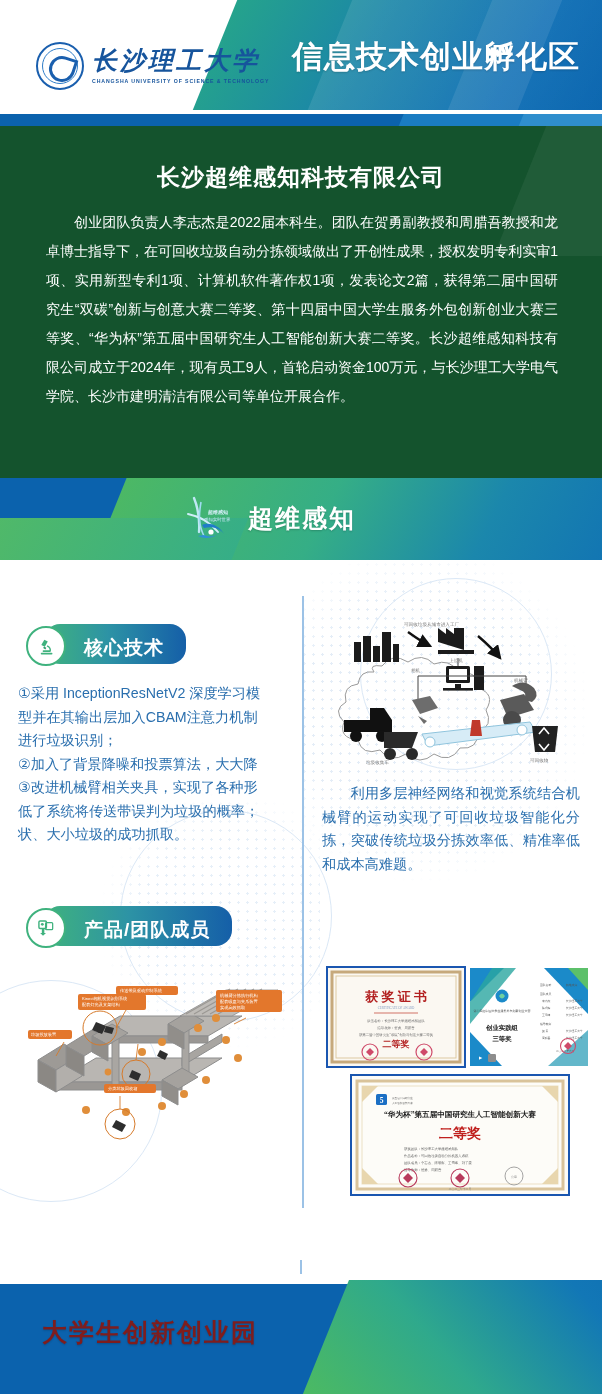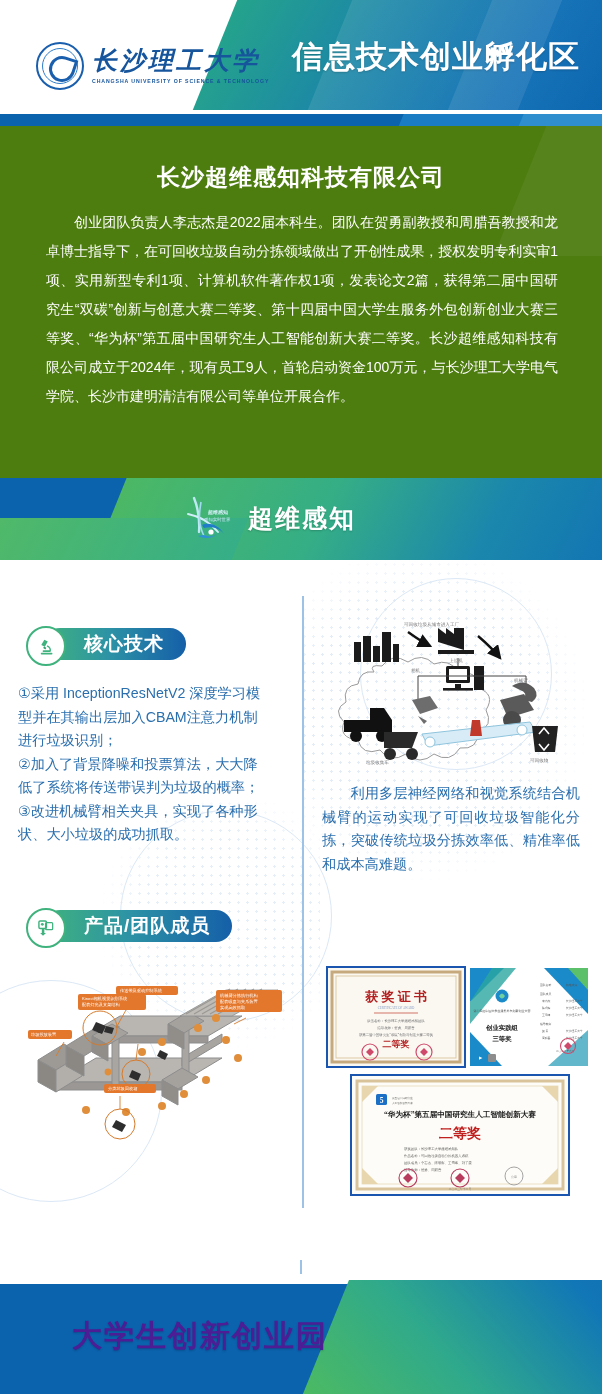--- a/index.html
+++ b/index.html
@@ -46,21 +46,21 @@
   }
   .logo-en{font-size:5.2px;color:#16549c;letter-spacing:.9px;font-weight:bold;margin-top:3px;}
 
   
   .hdr-rule{position:absolute;left:0;top:110px;width:602px;height:22px;overflow:hidden;}
   .hdr-rule .r1{position:absolute;left:0;top:4px;width:602px;height:18px;background:#0b62ad;}
   .hdr-rule .r2{position:absolute;left:400px;top:4px;width:260px;height:18px;background:#1a7cc2;transform:skewX(-22deg);}
   .hdr-rule .r3{position:absolute;left:520px;top:4px;width:160px;height:18px;background:#2f8ecd;transform:skewX(-22deg);}
 
   
-  .intro{position:absolute;left:0;top:126px;width:602px;height:400px;background:#4d7c0f;overflow:hidden;}
+  .intro{position:absolute;left:0;top:126px;width:602px;height:400px;background:#14532d;overflow:hidden;}
   .intro .shape{position:absolute;right:-40px;top:-10px;width:120px;height:140px;background:rgba(255,255,255,.055);transform:skewX(-22deg);}
   .co-name{
     position:absolute;left:0;top:36px;width:602px;text-align:center;
     color:#fff;font-size:23px;font-weight:bold;letter-spacing:1px;
   }
   .co-body{
     position:absolute;left:46px;top:82px;width:512px;
     color:#fff;font-size:14px;line-height:29px;text-align:justify;text-indent:2em;
   }
 
@@ -93,21 +93,21 @@
     background-size:9px 9px;
     -webkit-mask-image:radial-gradient(circle at 60% 50%,#000 0 90px,transparent 130px);
     mask-image:radial-gradient(circle at 60% 50%,#000 0 90px,transparent 130px);
   }
   .ring{position:absolute;border:1px solid #dbe8f6;border-radius:50%;}
   .divider{position:absolute;left:302px;top:36px;width:1.5px;height:612px;background:#9cc2e6;}
 
   
   .pill{position:absolute;display:flex;align-items:center;height:36px;}
   .pill-bar{
-    height:32px;border-radius:16px;padding:0 22px 0 40px;margin-left:18px;
+    height:32px;border-radius:16px;padding:8px 22px 0 40px;margin-left:18px;
     background:linear-gradient(90deg,#3fb27e 0%,#2d93a5 45%,#155fa8 100%);
     display:flex;align-items:center;
   }
   .pill-bar span{color:#fff;font-size:19px;font-weight:bold;letter-spacing:1px;white-space:nowrap;}
   .pill-circle{
     position:absolute;left:0;top:0;width:36px;height:36px;border-radius:50%;
     background:#fff;border:2.6px solid #3fb27e;display:flex;align-items:center;justify-content:center;z-index:2;
   }
 
   .col-text{position:absolute;color:#2a6fae;font-size:14.2px;line-height:23.5px;}
@@ -119,21 +119,21 @@
 
   
   .foot{position:absolute;left:0;top:1260px;width:602px;height:134px;overflow:hidden;background:#fff;}
   .foot .fb{position:absolute;left:0;top:24px;width:602px;height:110px;background:#0b62ad;}
   .foot .fg{
     position:absolute;left:330px;top:0;width:420px;height:134px;
     background:linear-gradient(38deg,#4cba62 0%,#2fa98c 30%,#1277b6 62%,#0b62ad 100%);
     transform:skewX(-22deg);
   }
   .foot .fwhite{position:absolute;left:330px;top:-20px;width:300px;height:40px;background:#fff;transform:skewX(-22deg);}
-  .foot-title{position:absolute;left:42px;top:56px;color:#4c1d95;font-size:30px;font-weight:bold;letter-spacing:2px;text-shadow:0 1px 2px rgba(0,0,0,.18);margin-left:30px;}
+  .foot-title{position:absolute;left:42px;top:56px;color:#7f1d1d;font-size:25px;font-weight:bold;letter-spacing:2px;text-shadow:0 1px 2px rgba(0,0,0,.18);}
   .foot-tick{position:absolute;left:300px;top:0;width:2px;height:14px;background:#9cc2e6;}
 </style>
 </head>
 <body>
 
 <div id="poster">
 
   <div class="hdr">
     <div class="band">
       <div class="g1"></div>
@@ -202,22 +202,22 @@
       <div class="pill-bar">
         <span>核心技术</span>
       </div>
     </div>
 
     <div class="col-text" style="left:18px;top:122px;width:276px;">
       <div>①采用 InceptionResNetV2 深度学习模</div>
       <div>型并在其输出层加入CBAM注意力机制</div>
       <div>进行垃圾识别；</div>
       <div>②加入了背景降噪和投票算法，大大降</div>
+      <div>③改进机械臂相关夹具，实现了各种形</div>
       <div>低了系统将传送带误判为垃圾的概率；</div>
-      <div>③改进机械臂相关夹具，实现了各种形</div>
       <div>状、大小垃圾的成功抓取。</div>
     </div>
 
     <div class="imgbox" style="left:326px;top:48px;width:254px;height:160px;">
       <svg viewBox="0 0 254 160" width="254" height="160" aria-hidden="true">
         <path d="M48 64 q-14 -2 -16 12 q-16 2 -12 18 q-14 8 -2 20 q-6 16 14 18 q4 16 22 10 q10 14 26 4 q14 12 28 0 q16 10 26 -6 q18 2 18 -16 q16 -6 8 -22 q10 -16 -8 -22 q0 -18 -20 -16 q-8 -14 -24 -8 q-12 -12 -26 -2 q-16 -10 -26 4 q-14 -2 -8 6 z" fill="none" stroke="#9a9a9a" stroke-width="1"></path>
         <g fill="#1b1b1b">
           <rect x="28" y="34" width="7" height="20"></rect>
             <rect x="37" y="28" width="8" height="26"></rect>
           <rect x="47" y="38" width="7" height="16"></rect>

